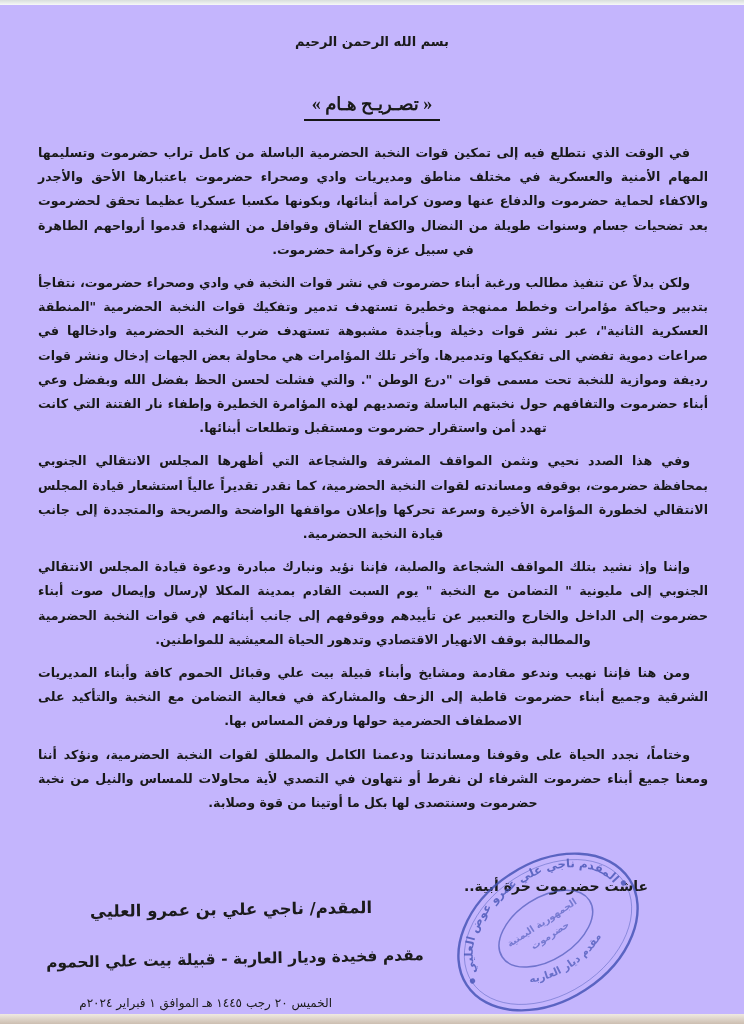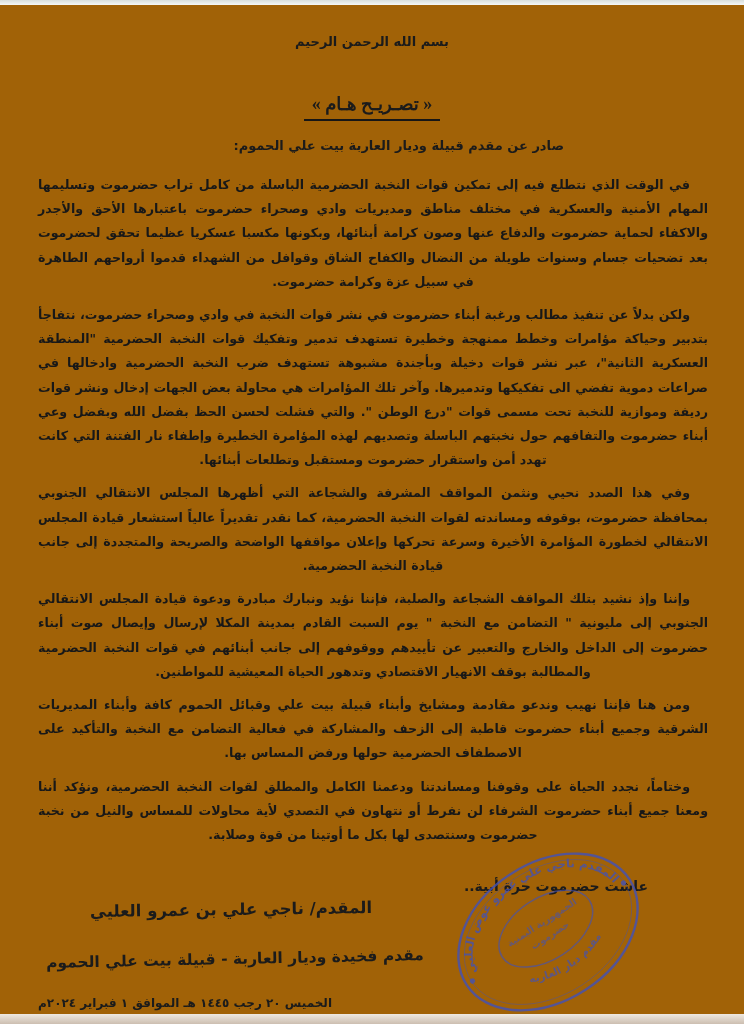--- a/index.html
+++ b/index.html
@@ -5,21 +5,21 @@
   html, body {
     margin: 0; padding: 0;
     width: 744px; height: 1024px;
     overflow: hidden;
     background: #ffffff;
     font-family: "DejaVu Sans", sans-serif;
   }
   .paper {
     position: relative;
     width: 744px; height: 1024px;
-    background: #a16207;
+    background: #c4b5fd;
     direction: rtl;
     color: #1b1b1b;
   }
   .photo-top-edge {
     position: absolute; top: 0; left: 0; right: 0; height: 5px;
     background: linear-gradient(#d8dedc, #f6f8f7);
   }
   .photo-bottom-edge {
     position: absolute; bottom: 0; left: 0; right: 0; height: 10px;
     background: linear-gradient(#efe9e1, #ccbeb0);
@@ -80,21 +80,21 @@
     position: absolute;
     top: 950px; right: 320px;
     font-weight: 700;
     font-size: 15.5px;
     white-space: nowrap;
     transform: rotate(-1.2deg);
   }
   .sig-date {
     position: absolute;
     top: 996px; right: 412px;
-    font-weight: 700;
+    font-weight: 400;
     font-size: 12px;
     white-space: nowrap;
     margin-left: 30px;
   }
   .stamp {
     position: absolute;
     left: 424px; top: 808px;
     width: 248px; height: 248px;
     pointer-events: none;
   }
@@ -105,21 +105,20 @@
 <div class="paper">
 
   <div class="photo-top-edge"></div>
 
   <div class="basmala">بسم الله الرحمن الرحيم</div>
 
   <div class="title-wrap">
     <span class="main-title">« تصـريـح هـام »</span>
   </div>
 
-  <div class="issuer-line">صادر عن مقدم قبيلة وديار العاربة بيت علي الحموم:</div>
 
   <div class="bodytext">
     <p class="para">في الوقت الذي نتطلع فيه إلى تمكين قوات النخبة الحضرمية الباسلة من كامل تراب حضرموت وتسليمها المهام الأمنية والعسكرية في مختلف مناطق ومديريات وادي وصحراء حضرموت باعتبارها الأحق والأجدر والاكفاء لحماية حضرموت والدفاع عنها وصون كرامة أبنائها، وبكونها مكسبا عسكريا عظيما تحقق لحضرموت بعد تضحيات جسام وسنوات طويلة من النضال والكفاح الشاق وقوافل من الشهداء قدموا أرواحهم الطاهرة في سبيل عزة وكرامة حضرموت.</p>
     <p class="para">ولكن بدلاً عن تنفيذ مطالب ورغبة أبناء حضرموت في نشر قوات النخبة في وادي وصحراء حضرموت، نتفاجأ بتدبير وحياكة مؤامرات وخطط ممنهجة وخطيرة تستهدف تدمير وتفكيك قوات النخبة الحضرمية "المنطقة العسكرية الثانية"، عبر نشر قوات دخيلة وبأجندة مشبوهة تستهدف ضرب النخبة الحضرمية وادخالها في صراعات دموية تفضي الى تفكيكها وتدميرها. وآخر تلك المؤامرات هي محاولة بعض الجهات إدخال ونشر قوات رديفة وموازية للنخبة تحت مسمى قوات "درع الوطن ". والتي فشلت لحسن الحظ بفضل الله وبفضل وعي أبناء حضرموت والتفافهم حول نخبتهم الباسلة وتصديهم لهذه المؤامرة الخطيرة وإطفاء نار الفتنة التي كانت تهدد أمن واستقرار حضرموت ومستقبل وتطلعات أبنائها.</p>
     <p class="para">وفي هذا الصدد نحيي ونثمن المواقف المشرفة والشجاعة التي أظهرها المجلس الانتقالي الجنوبي بمحافظة حضرموت، بوقوفه ومساندته لقوات النخبة الحضرمية، كما نقدر تقديراً عالياً استشعار قيادة المجلس الانتقالي لخطورة المؤامرة الأخيرة وسرعة تحركها وإعلان مواقفها الواضحة والصريحة والمتجددة إلى جانب قيادة النخبة الحضرمية.</p>
     <p class="para">وإننا وإذ نشيد بتلك المواقف الشجاعة والصلبة، فإننا نؤيد ونبارك مبادرة ودعوة قيادة المجلس الانتقالي الجنوبي إلى مليونية " التضامن مع النخبة " يوم السبت القادم بمدينة المكلا لإرسال وإيصال صوت أبناء حضرموت إلى الداخل والخارج والتعبير عن تأييدهم ووقوفهم إلى جانب أبنائهم في قوات النخبة الحضرمية والمطالبة بوقف الانهيار الاقتصادي وتدهور الحياة المعيشية للمواطنين.</p>
     <p class="para">ومن هنا فإننا نهيب وندعو مقادمة ومشايخ وأبناء قبيلة بيت علي وقبائل الحموم كافة وأبناء المديريات الشرقية وجميع أبناء حضرموت قاطبة إلى الزحف والمشاركة في فعالية التضامن مع النخبة والتأكيد على الاصطفاف الحضرمية حولها ورفض المساس بها.</p>
     <p class="para">وختاماً، نجدد الحياة على وقوفنا ومساندتنا ودعمنا الكامل والمطلق لقوات النخبة الحضرمية، ونؤكد أننا ومعنا جميع أبناء حضرموت الشرفاء لن نفرط أو نتهاون في التصدي لأية محاولات للمساس والنيل من نخبة حضرموت وسنتصدى لها بكل ما أوتينا من قوة وصلابة.</p>
   </div>
 

